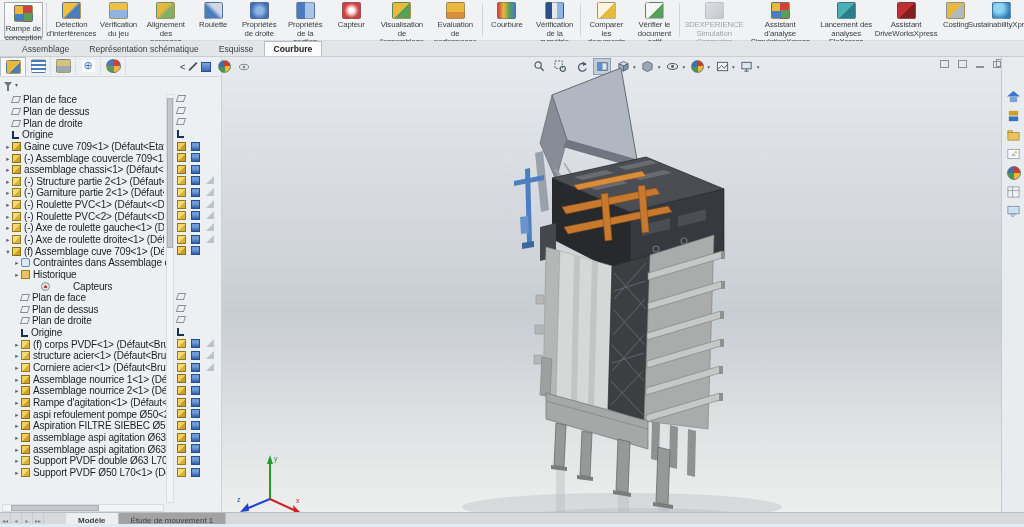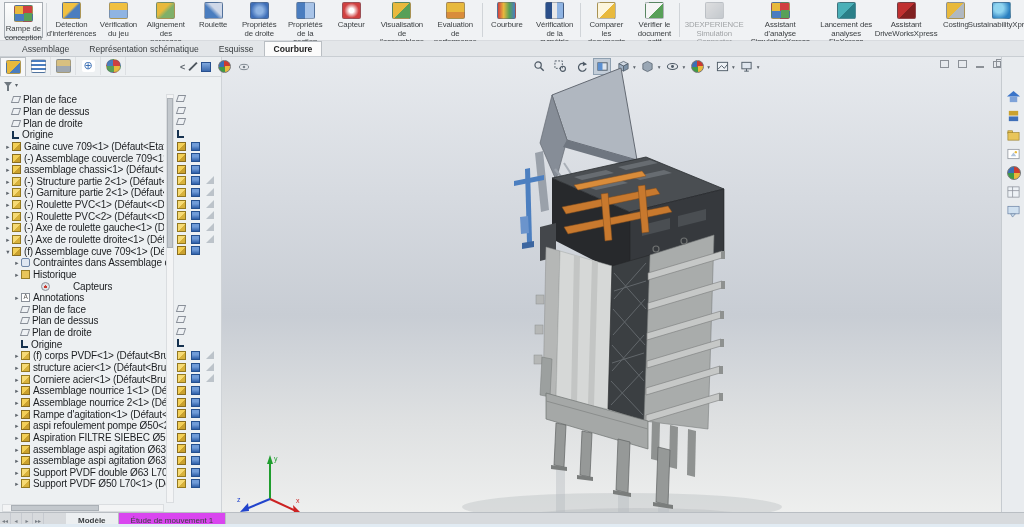--- a/index.html
+++ b/index.html
@@ -104,21 +104,21 @@
   .wcclose{font-size:11px;color:#6f757c;line-height:10px}
   
   #taskpane{position:absolute;right:0;top:0;width:23px;height:456px;background:#e9ecef;border-left:1px solid #c6cbd0;box-sizing:border-box}
   .tpi{width:23px;height:19px;display:flex;align-items:center;justify-content:center}
   #taskpane .sp{height:30px}
   
   #motionbar{position:absolute;left:0;top:512px;width:1024px;height:16px;background:#d7dadd;border-top:1px solid #b9bec3;
              display:flex;align-items:stretch;box-sizing:border-box}
   .navbtn{width:10px;display:flex;align-items:center;justify-content:center;font-size:6px;color:#7a8087;border-right:1px solid #c6cad0}
   #motionbar .spacer{width:22px}
-  .btab{font-size:8px;color:#3c4043;padding:0 12px;display:flex;align-items:center;border-right:1px solid #b9bec3;background:#d946ef}
+  .btab{font-size:8px;color:#3c4043;padding:0 12px;display:flex;align-items:center;border-right:1px solid #b9bec3;background:#a3a3a3}
   .btab.active{background:#eceff1;font-weight:bold}
   #statusbar{position:absolute;left:0;top:524px;width:1024px;height:3px;background:#e1ebf3}
   svg{display:block}
 </style>
 </head>
 <body>
 
 <div id="ribbon">
   <div class="bigbtn">
     <span class="ri i15"></span>
@@ -588,25 +588,20 @@
         <span class="tarr">▸</span>
         <span class="ti ti-history"></span>
         <span class="tlbl">Historique</span>
       </div>
       <div class="trow" style="padding-left: 13px; gap: 20px;">
         <span class="tarr"></span>
         <span class="ti ti-sensors"></span>
         <span class="tlbl">Capteurs</span>
       </div>
       <div class="trow" style="padding-left: 13px;">
-        <span class="tarr">▸</span>
-        <span class="ti ti-annot"></span>
-        <span class="tlbl">Annotations</span>
-      </div>
-      <div class="trow" style="padding-left: 13px;">
         <span class="tarr"></span>
         <span class="ti ti-plane"></span>
         <span class="tlbl">Plan de face</span>
         <span class="ti pvi pv1 ti-plane"></span>
       </div>
       <div class="trow" style="padding-left: 13px;">
         <span class="tarr"></span>
         <span class="ti ti-plane"></span>
         <span class="tlbl">Plan de dessus</span>
         <span class="ti pvi pv1 ti-plane"></span>

